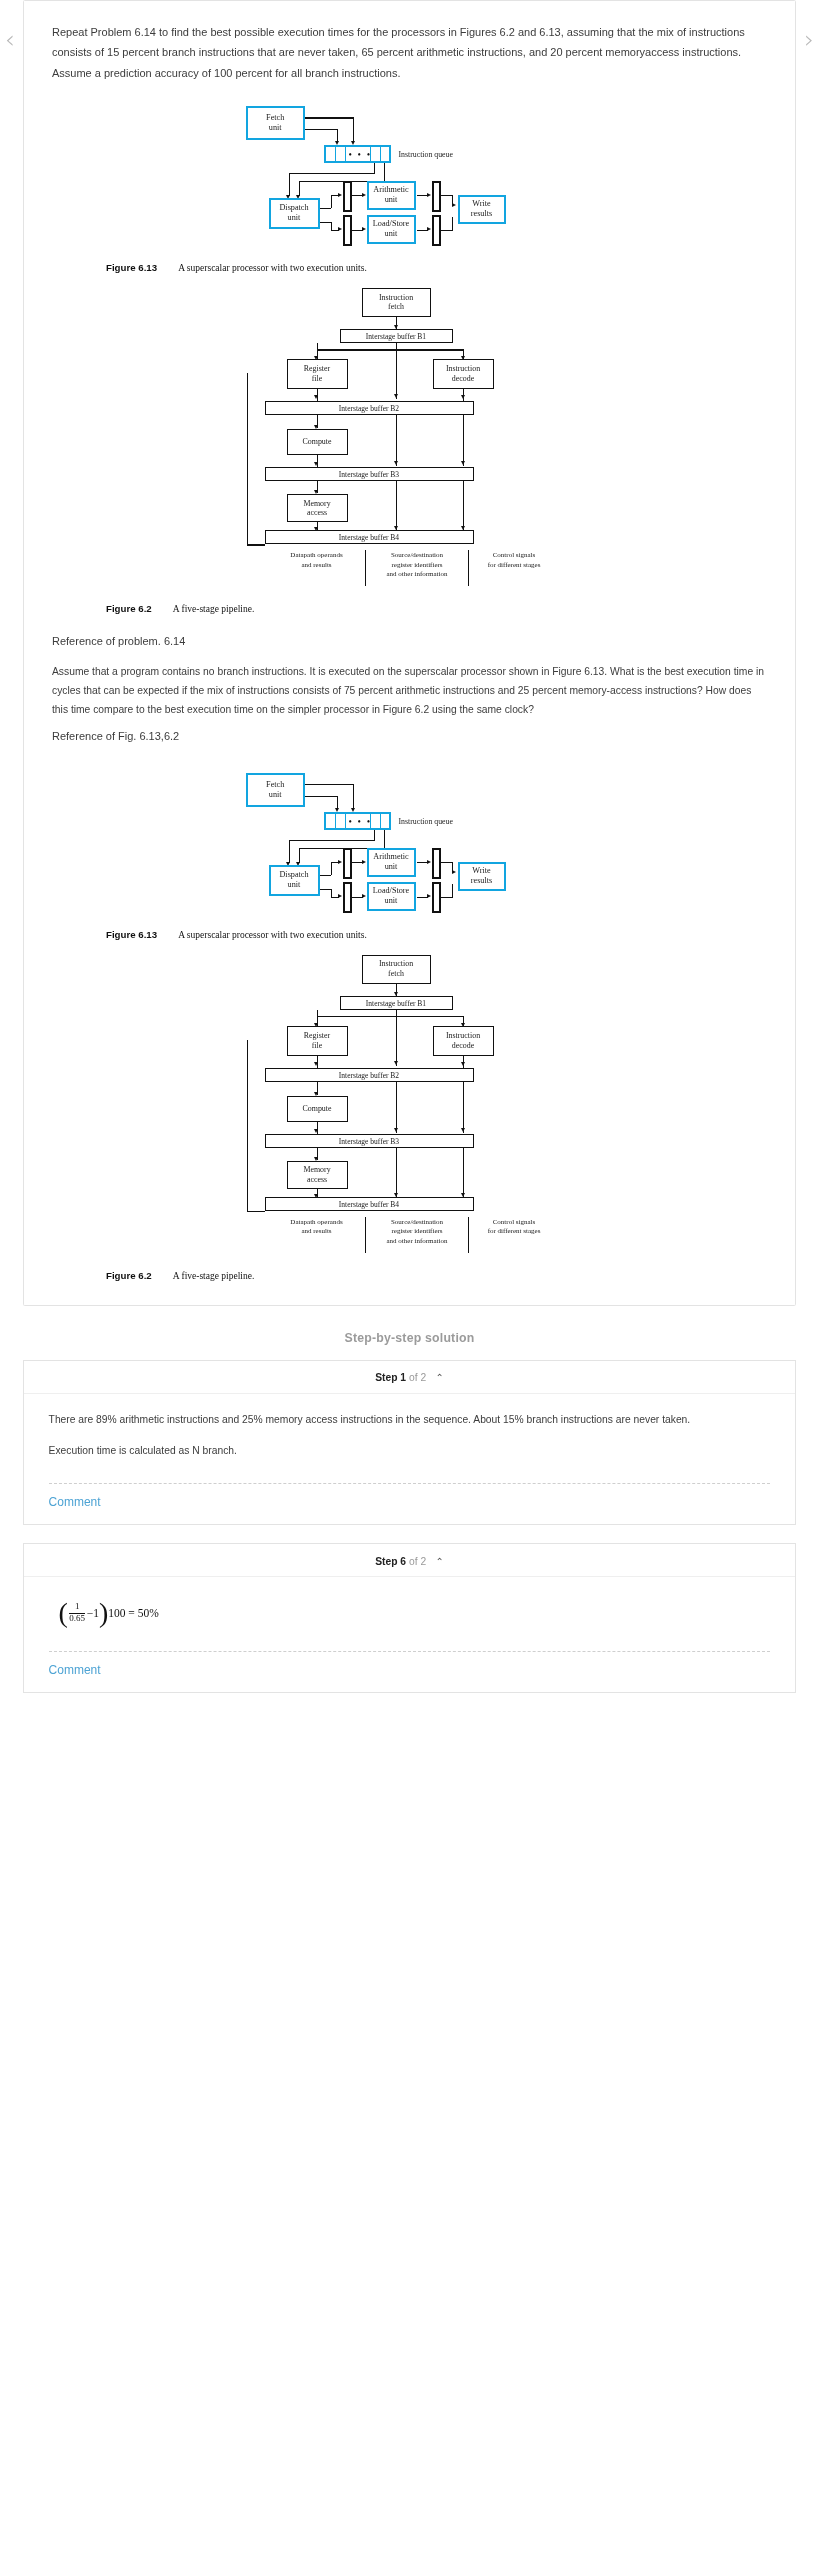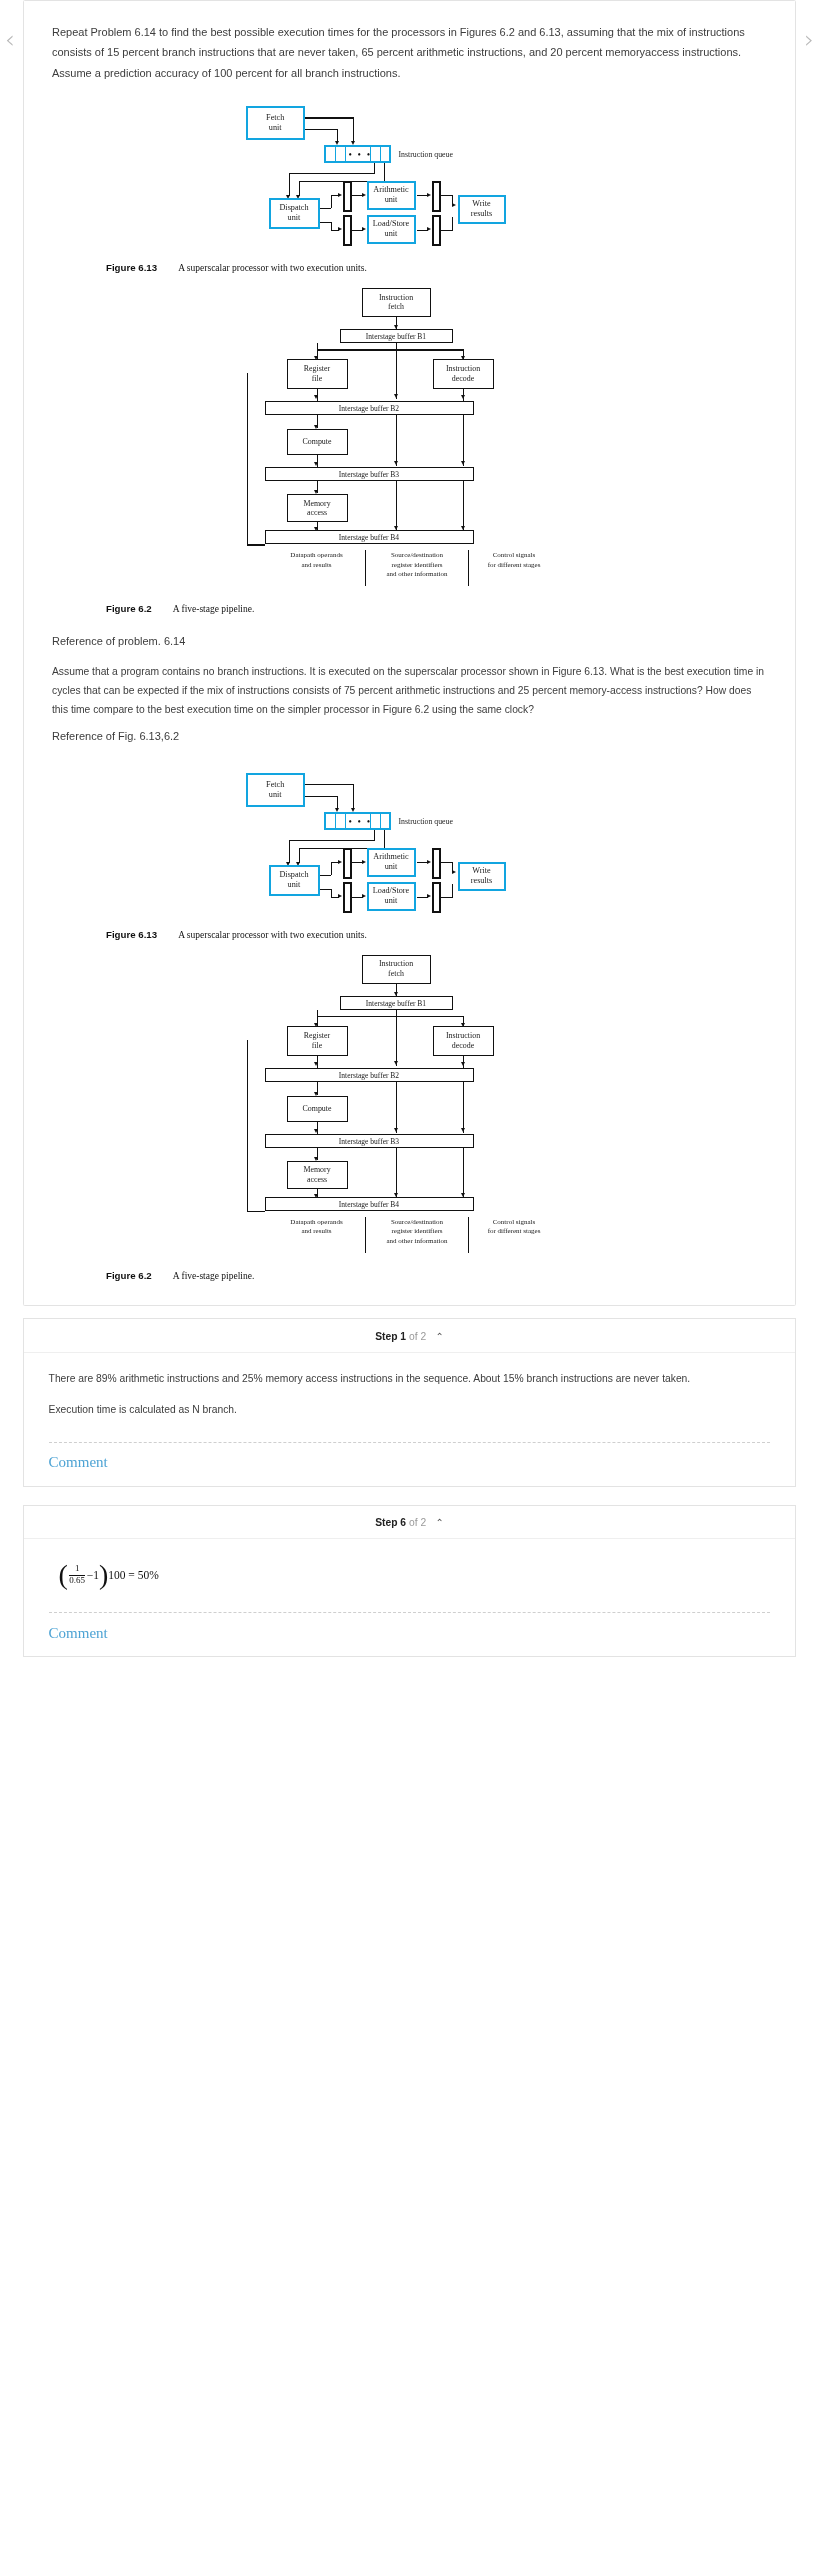--- a/index.html
+++ b/index.html
@@ -154,21 +154,21 @@
     line-height: 1.3;
     color: #1a1a1a;
     font-family: "Liberation Serif", serif;
   }
   .vsep { position: absolute; width: 1px; background: #111; }
 
   
   .step-card {
     border: 0.8px solid #e3e3e3;
     background: #fff;
-    margin: 12px 23px 18px 23px;
+    margin: 0 23px 18px 23px;
   }
   .step-head {
     text-align: center;
     padding: 11.5px 0 9.8px 0;
     border-bottom: 0.8px solid #efefef;
     font-size: 10.3px;
     color: #222;
   }
   .step-head .sn { font-weight: 700; }
   .step-head .of { color: #9a9a9a; font-weight: 400; }
@@ -192,24 +192,23 @@
   .frac { display: inline-flex; flex-direction: column; align-items: center; margin: 0 1.6px; }
   .frac .num { font-size: 9px; line-height: 1.1; }
   .frac .bar { width: 100%; height: 0.8px; background: #111; margin: 0.8px 0; }
   .frac .den { font-size: 9px; line-height: 1.1; }
   .dashrule {
     border-top: 0.8px dashed #cfcfcf;
     margin: 4.9px 24.6px 0 24.6px;
   }
   .comment {
     color: #4da3d4;
-    font-size: 15px;
+    font-size: 12px;
     padding: 11.5px 24.6px 14.7px 24.6px;
     cursor: pointer;
-    font-family: Liberation Serif, serif;
   }
 </style>
 </head>
 <body>
 
 <div class="page">
 
 
   <div class="card-wrap">
 
@@ -554,20 +553,21 @@
         </div>
       </div>
 
       <div class="figcap" style="margin-top:11.5px;">
         <b>Figure 6.2</b><span class="cap-txt">A five-stage pipeline.</span>
       </div>
 
     </div>
   </div>
 
+  <div class="section-heading" style="padding-top:24.6px; padding-bottom:14.7px;">Step-by-step solution</div>
 
   <div class="step-card">
     <div class="step-head">
       <span class="sn">Step 1</span>
       <span class="of">of 2</span>
       <span class="chev">⌃</span>
     </div>
     <div class="step-body">
       <p>There are 89% arithmetic instructions and 25% memory access instructions in the sequence. About 15% branch instructions are never taken.</p>
       <p>Execution time is calculated as N branch.</p>

